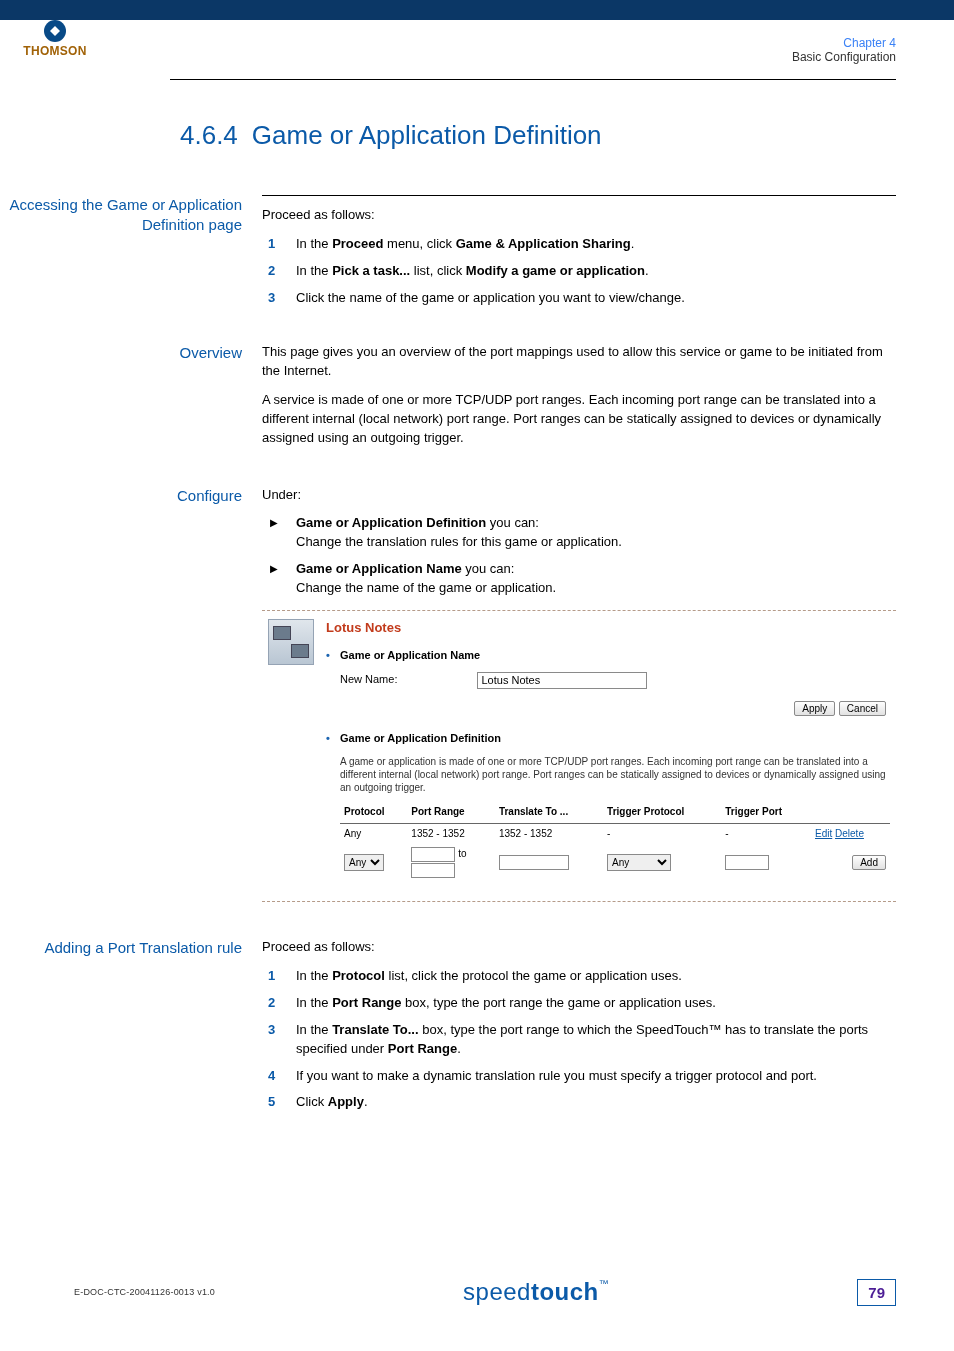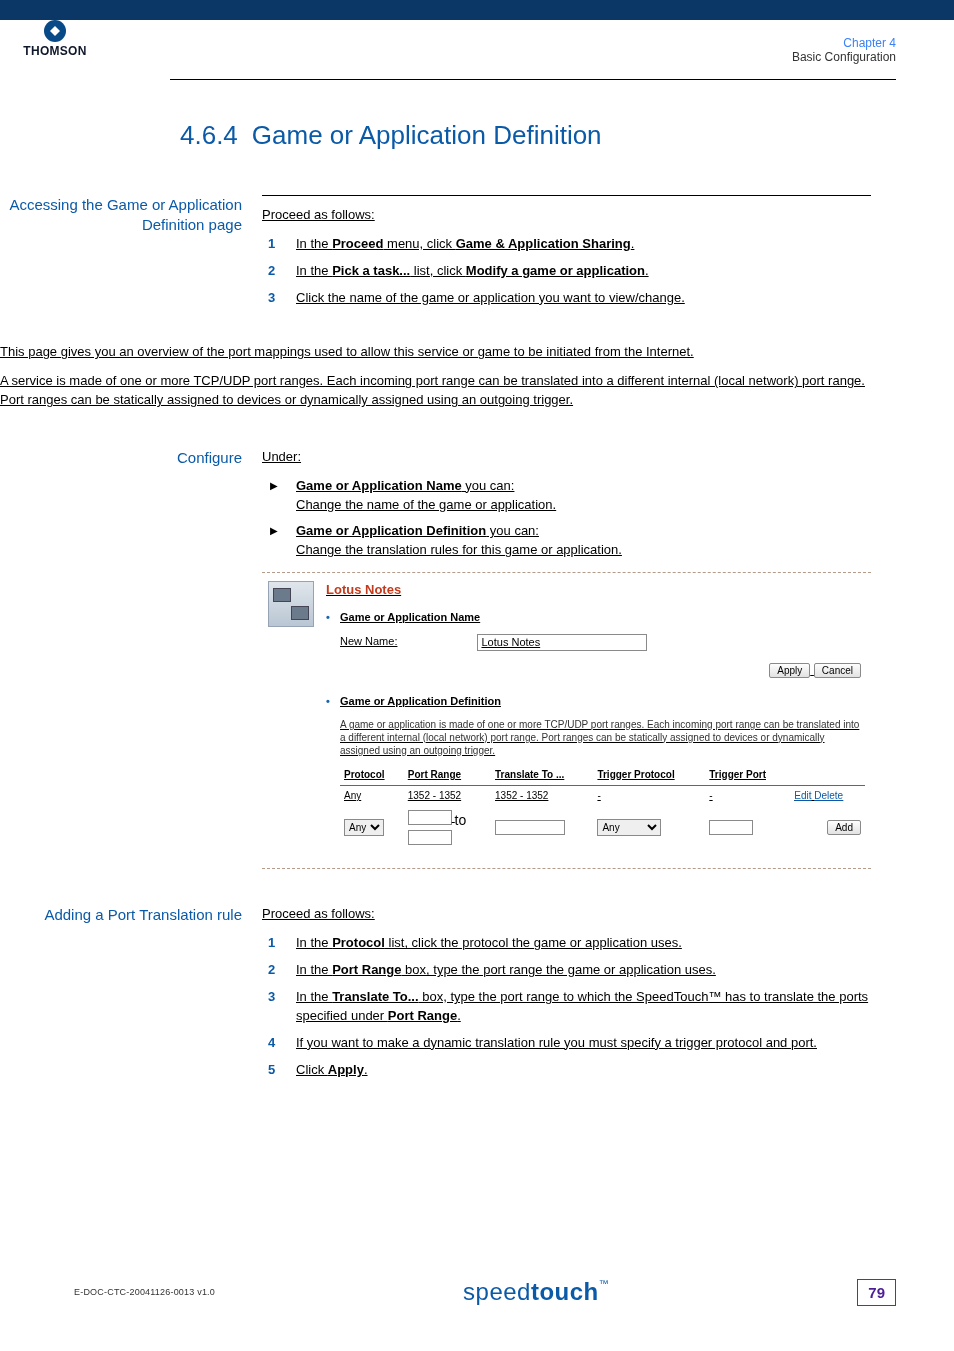--- a/index.html
+++ b/index.html
@@ -38,21 +38,21 @@
     left: 6px;
     top: 6px;
     width: 10px;
     height: 10px;
     background: #fff;
     clip-path: polygon(50% 0, 100% 50%, 50% 100%, 0 50%);
   }
   .logo-text {
     font-size: 12px;
     font-weight: bold;
-    color: #0f172a;
+    color: #a16207;
     margin-top: 2px;
     letter-spacing: 0.3px;
   }
   .chapter-block {
     position: absolute;
     right: 58px;
     top: 36px;
     text-align: right;
   }
   .chapter {
@@ -106,25 +106,24 @@
     width: 262px;
     padding-right: 20px;
     text-align: right;
     color: #0b5aa8;
     font-size: 15px;
     line-height: 1.35;
     padding-top: 0;
   }
   .main-col {
     flex: 1;
-    padding-right: 83px;
+    padding-right: 58px;
     font-size: 13px;
     line-height: 1.45;
     color: #000;
-    text-decoration: underline;
   }
   .main-col .rule {
     border-top: 1px solid #000;
     margin-bottom: 10px;
     width: 100%;
   }
   .main-col p { margin: 0 0 10px 0; }
   ol.numlist {
     margin: 4px 0 0 0;
     padding: 0;
@@ -377,38 +376,39 @@
           <span>In the </span><b>Pick a task...</b><span> list, click </span><b>Modify a game or application</b><span>.</span>
         </li>
         <li>
           <span>Click the name of the game or application you want to view/change.</span>
         </li>
       </ol>
     </div>
   </div>
 
   <div class="row">
+    <div class="side-col">Overview</div>
     <div class="main-col">
       <p>This page gives you an overview of the port mappings used to allow this service or game to be initiated from the Internet.</p>
       <p>A service is made of one or more TCP/UDP port ranges. Each incoming port range can be translated into a different internal (local network) port range. Port ranges can be statically assigned to devices or dynamically assigned using an outgoing trigger.</p>
     </div>
   </div>
 
   <div class="row">
     <div class="side-col">Configure</div>
     <div class="main-col">
       <p>Under:</p>
       <ul class="arrowlist">
         <li>
+          <b>Game or Application Definition</b><span> you can:</span>
+          <span class="sub">Change the translation rules for this game or application.</span>
+        </li>
+        <li>
           <b>Game or Application Name</b><span> you can:</span>
           <span class="sub">Change the name of the game or application.</span>
-        </li>
-        <li>
-          <b>Game or Application Definition</b><span> you can:</span>
-          <span class="sub">Change the translation rules for this game or application.</span>
         </li>
       </ul>
 
       <div class="dashed-panel">
         <div class="dashed-icon">
           <div class="ico"></div>
         </div>
         <div class="dashed-body">
           <div class="pane-title">Lotus Notes</div>
           <ul class="dotlist">
@@ -450,21 +450,21 @@
                 </td>
               </tr>
               <tr>
                 <td>
                   <select>
                     <option>Any</option>
                   </select>
                 </td>
                 <td style="white-space:nowrap;">
                   <input type="text" style="">
-                  <span style="font-size:14px;vertical-align:top;">to</span><br>
+                  <span style="font-size:10px;vertical-align:top;">to</span><br>
                   <input type="text" style="">
                 </td>
                 <td>
                   <input type="text" class="input-wide" style="">
                 </td>
                 <td>
                   <select style="width:64px;">
                     <option>Any</option>
                   </select>
                 </td>

